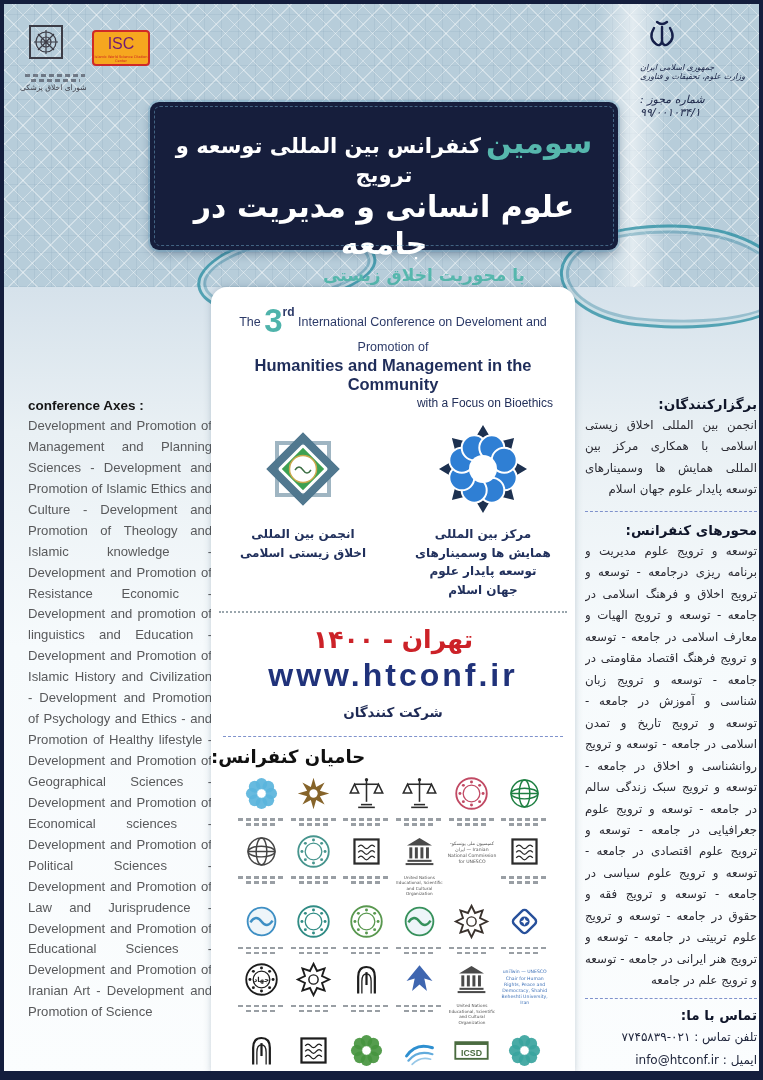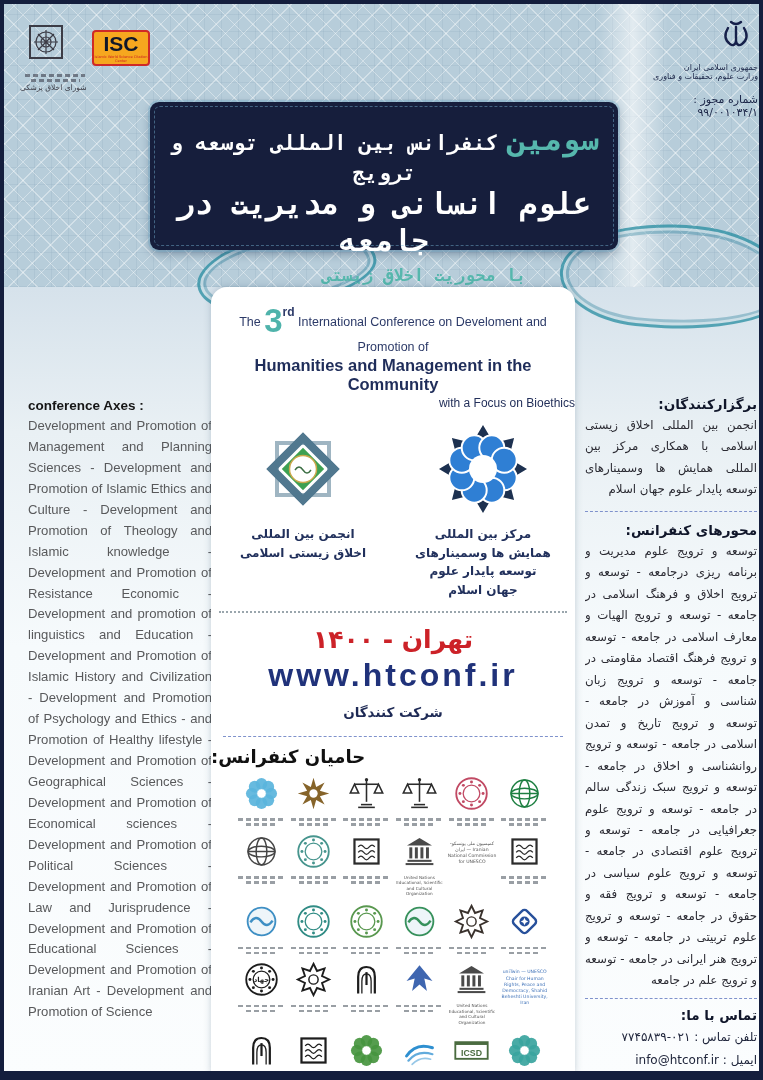--- a/index.html
+++ b/index.html
@@ -23,44 +23,44 @@
   .orn-r{left:560px;top:224px;width:225px;height:100px;transform:rotate(6deg);}
   .orn-ring{position:absolute;left:318px;top:300px;width:46px;height:46px;border:4px dotted rgba(30,120,150,.55);
     border-radius:50%;z-index:1;}
   
   .med-logo{position:absolute;left:20px;top:16px;width:70px;text-align:left;z-index:2;}
   .med-emblem{margin:0 auto;}
   .med-cap{font-size:7.5px;color:#3c3c46;margin-top:1px;line-height:1.3;}
   .squig{height:3px;margin:2px auto 0;background:repeating-linear-gradient(90deg,rgba(60,62,76,.6) 0 5px,transparent 5px 8px);}
   .isc-logo{position:absolute;left:92px;top:30px;width:58px;height:36px;background:#f6a71f;border:2px solid #cf2a27;
     border-radius:4px;text-align:center;z-index:2;box-sizing:border-box;}
-  .isc-txt{font-family:"Liberation Sans",sans-serif;font-weight:bold;font-size:21px;line-height:24px;color:#0f172a;}
+  .isc-txt{font-family:"Liberation Sans",sans-serif;font-weight:normal;font-size:16px;line-height:24px;color:#701a75;}
   .isc-sub{font-size:3.5px;color:#c22;line-height:1;}
-  .gov-logo{position:absolute;left:640px;top:18px;width:118px;text-align:right;z-index:2;color:#1a2446;}
+  .gov-logo{position:absolute;left:640px;top:18px;width:118px;text-align:left;z-index:2;color:#1a2446;font-style:italic;}
   .gov-line1{font-size:8px;margin-top:1px;}
   .gov-line2{font-size:8px;}
   .gov-line3{font-size:11px;margin-top:12px;}
   
   .banner{position:absolute;left:150px;top:102px;width:468px;height:148px;background:#161e3c;border-radius:9px;
-    z-index:3;box-shadow:0 0 0 2px rgba(110,170,200,.35), 0 4px 10px rgba(20,40,70,.35);direction:rtl;text-align:center;font-family:Liberation Mono, monospace;}
+    z-index:3;box-shadow:0 0 0 2px rgba(110,170,200,.35), 0 4px 10px rgba(20,40,70,.35);direction:rtl;text-align:center;}
   .banner-frame{position:absolute;inset:4px;border:1px dashed rgba(120,185,215,.45);border-radius:6px;pointer-events:none;}
   .banner-l1{margin-top:22px;line-height:1.25;}
   .banner-l1 .accent{color:#56b7ad;font-weight:bold;font-size:30px;}
   .banner-l1 .rest{color:#ffffff;font-weight:bold;font-size:21px;}
   .banner-l2{color:#ffffff;font-weight:bold;font-size:30px;line-height:1.25;}
   .banner-l3{color:#56b7ad;font-weight:bold;font-size:17px;margin-top:2px;transform:translateX(40px);}
   
   .card{position:absolute;left:211px;top:287px;width:364px;height:786px;background:#ffffff;
     border-radius:16px 16px 0 0;z-index:4;box-shadow:0 0 7px rgba(40,70,100,.25);overflow:hidden;}
   .title-block{margin-top:15px;text-align:center;font-family:"Liberation Sans",sans-serif;color:#2c3a68;}
   .t-row1{font-size:12.5px;}
   .t-row1 .num{font-size:33px;font-weight:bold;color:#4fb3ab;vertical-align:-6px;}
   .t-row1 .ord{font-size:12px;font-weight:bold;color:#2c3a68;vertical-align:10px;}
   .t-row2{font-size:16.5px;font-weight:bold;color:#1f2d5a;margin-top:2px;}
-  .t-row3{font-size:12px;color:#23305a;text-align:right;margin-top:2px;}
+  .t-row3{font-size:12px;color:#23305a;text-align:right;padding-right:22px;margin-top:2px;}
   .org-logos{margin-top:13px;display:flex;justify-content:center;gap:40px;}
   .org{width:140px;text-align:center;}
   .org-cap{font-size:12px;font-weight:bold;color:#21305c;line-height:1.55;margin-top:6px;direction:rtl;}
   .dotted-sep{border-top:2px dotted #9aa6ad;margin:12px 8px 0;}
   .dash-sep{border-top:1.6px dashed #7f92cc;margin:13px 12px 0;}
   .city{margin-top:12px;text-align:center;font-size:25px;font-weight:bold;color:#cc2228;direction:rtl;}
   .site{margin-top:3px;text-align:center;font-family:"Liberation Sans",sans-serif;font-size:32px;font-weight:bold;
     color:#20327a;letter-spacing:3px;}
   .cert{margin-top:8px;text-align:center;font-size:13.5px;font-weight:bold;color:#1e2a55;direction:rtl;line-height:1.5;}
   .sp-title{margin-top:9px;text-align:left;font-size:18px;font-weight:bold;color:#111;direction:rtl;}

